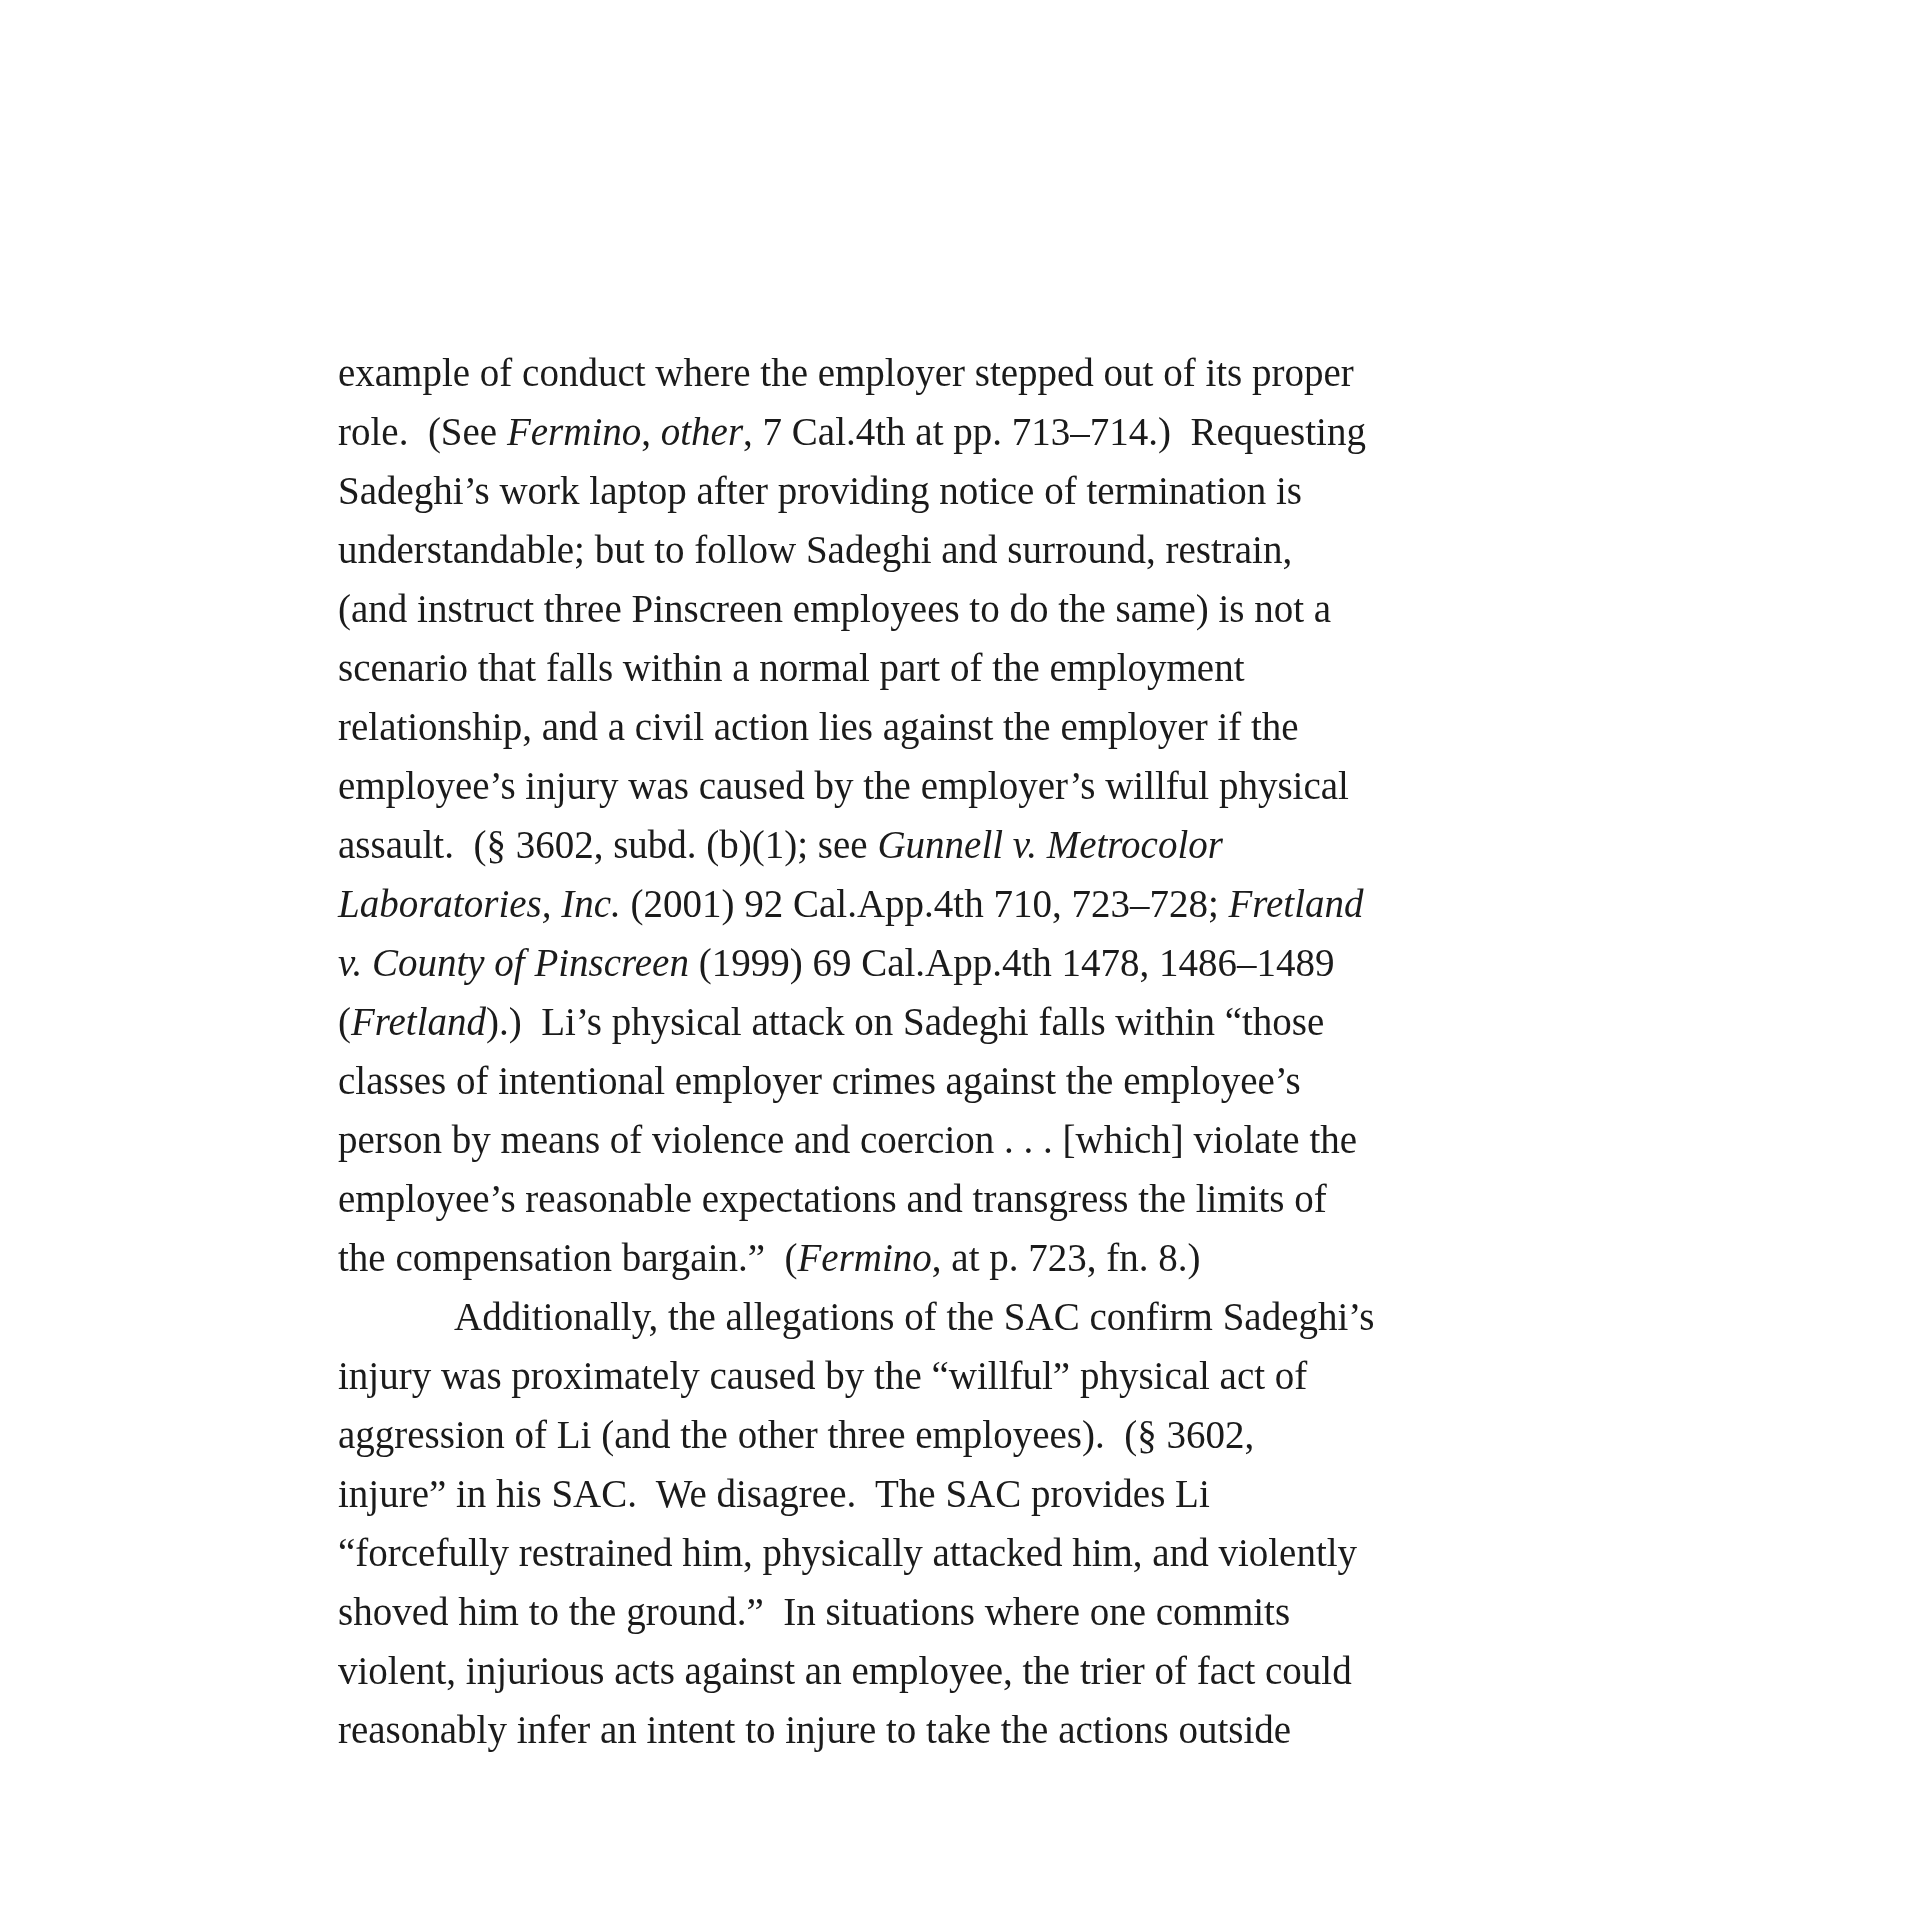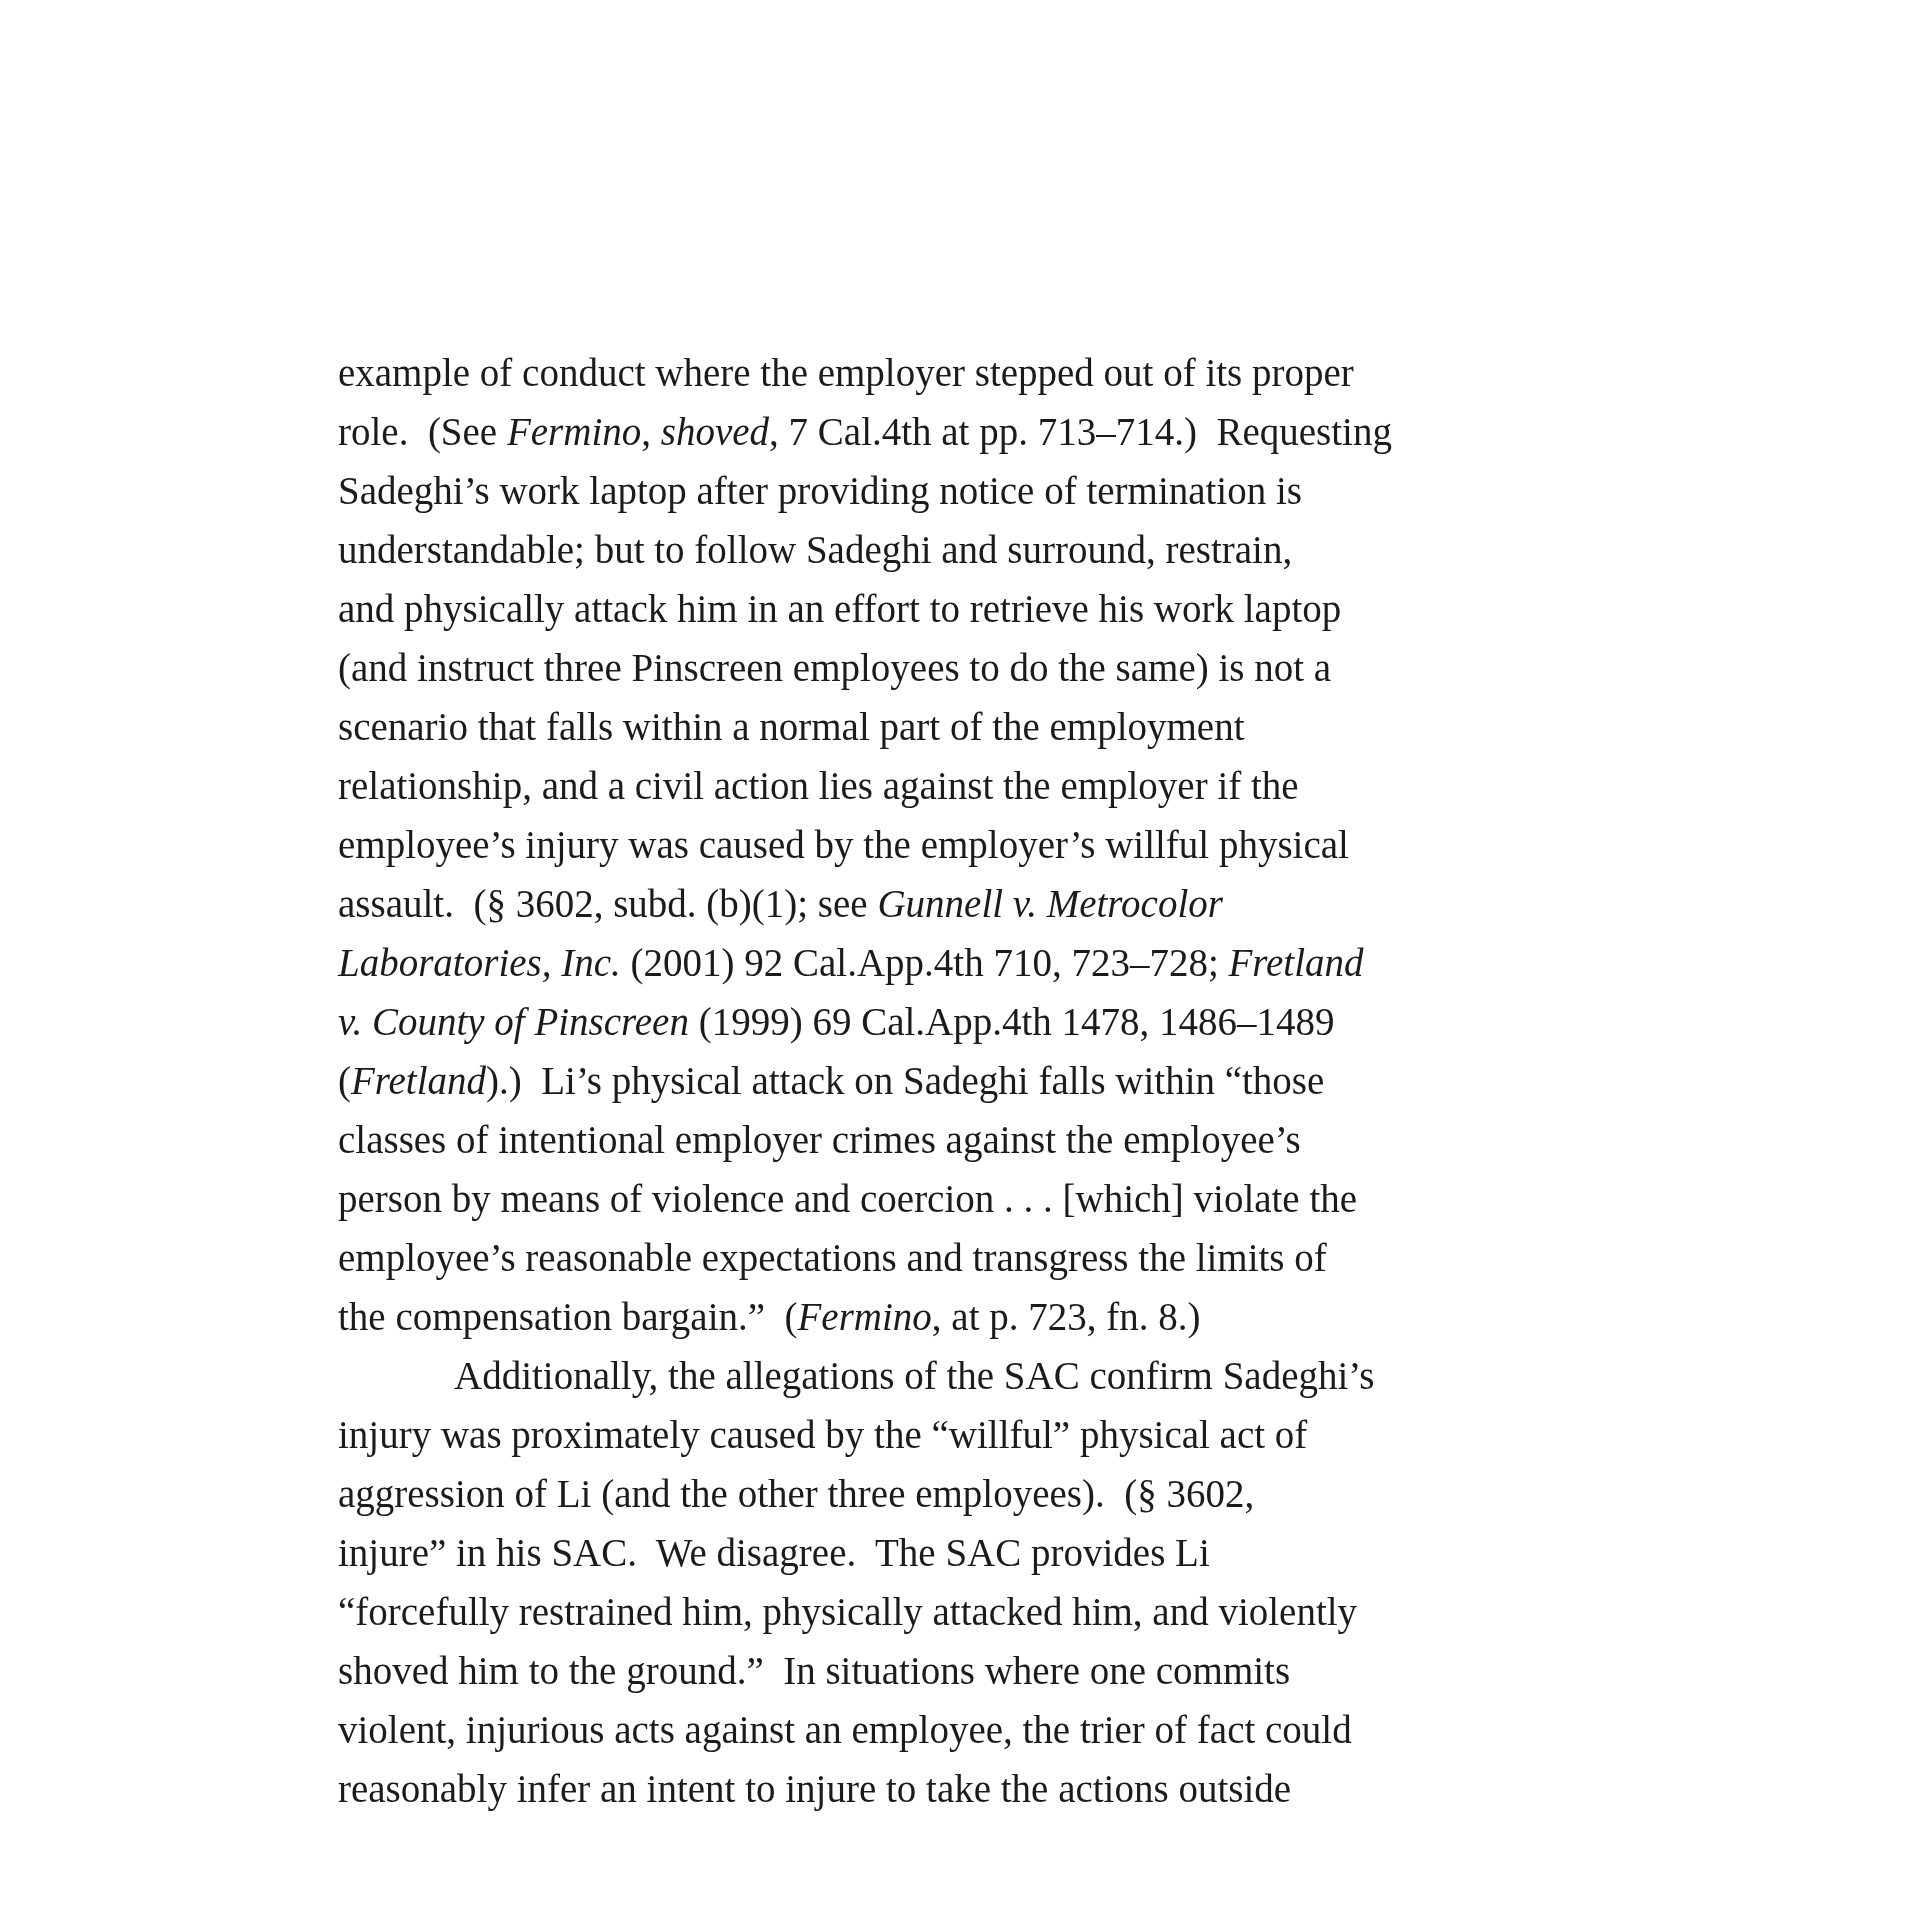--- a/index.html
+++ b/index.html
@@ -37,24 +37,23 @@
   .it {
     font-style: italic;
   }
 </style>
 </head>
 <body>
 
 <div class="page">
   <div class="body-text">
       <div class="line"><span>example of conduct where the employer stepped out of its proper</span></div>
-      <div class="line"><span>role.  (See </span><span class="it">Fermino</span><span>, </span><span class="it">shoved</span><span>, 7 Cal.4th at pp. 713–714.)  Requesting</span></div>
+      <div class="line"><span>role.  (See </span><span class="it">Fermino</span><span>, </span><span class="it">other</span><span>, 7 Cal.4th at pp. 713–714.)  Requesting</span></div>
       <div class="line"><span>Sadeghi’s work laptop after providing notice of termination is</span></div>
       <div class="line"><span>understandable; but to follow Sadeghi and surround, restrain,</span></div>
-      <div class="line"><span>and physically attack him in an effort to retrieve his work laptop</span></div>
       <div class="line"><span>(and instruct three Pinscreen employees to do the same) is not a</span></div>
       <div class="line"><span>scenario that falls within a normal part of the employment</span></div>
       <div class="line"><span>relationship, and a civil action lies against the employer if the</span></div>
       <div class="line"><span>employee’s injury was caused by the employer’s willful physical</span></div>
       <div class="line"><span>assault.  (§ 3602, subd. (b)(1); see </span><span class="it">Gunnell v. Metrocolor</span></div>
       <div class="line"><span class="it">Laboratories, Inc.</span><span> (2001) 92 Cal.App.4th 710, 723–728; </span><span class="it">Fretland</span></div>
       <div class="line"><span class="it">v. County of Pinscreen</span><span> (1999) 69 Cal.App.4th 1478, 1486–1489</span></div>
       <div class="line"><span>(</span><span class="it">Fretland</span><span>).)  Li’s physical attack on Sadeghi falls within “those</span></div>
       <div class="line"><span>classes of intentional employer crimes against the employee’s</span></div>
       <div class="line"><span>person by means of violence and coercion . . . [which] violate the</span></div>

